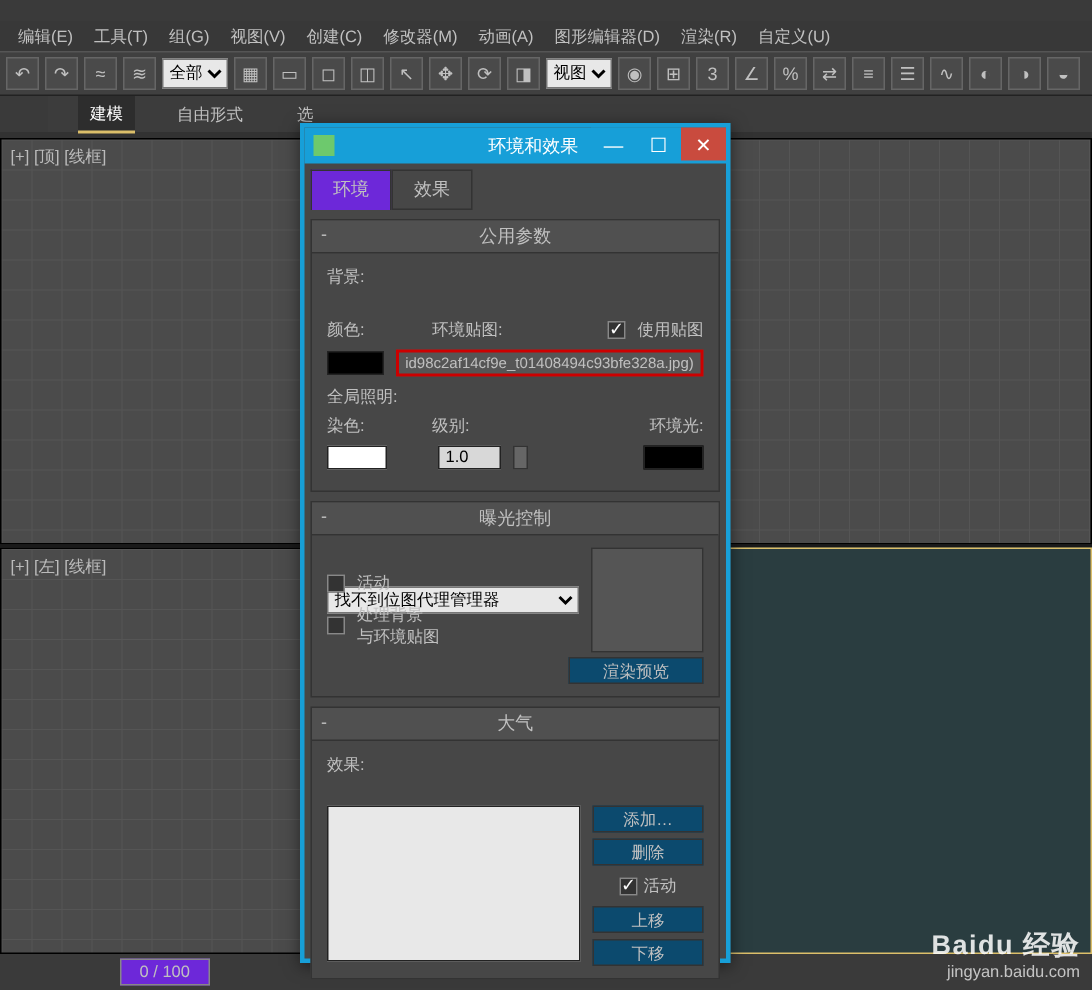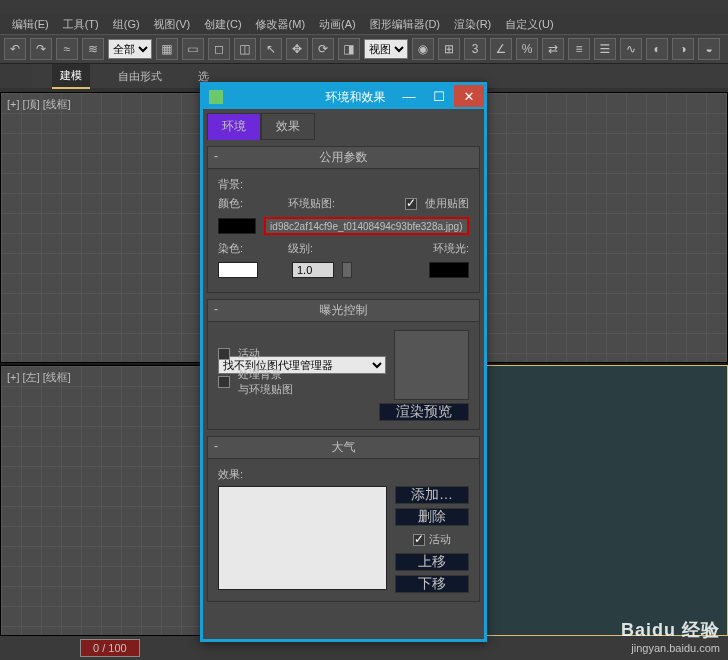--- a/index.html
+++ b/index.html
@@ -23,21 +23,21 @@
 
 .vgrid { position:absolute; top:92px; left:0; right:0; bottom:24px; display:grid; grid-template-columns:1fr 1fr; grid-template-rows:1fr 1fr; gap:2px; background:#1a1a1a; }
 .vport { position:relative; background:#4b4b4b; background-image:linear-gradient(#555 1px,transparent 1px),linear-gradient(90deg,#555 1px,transparent 1px); background-size:20px 20px; border:1px solid #000; }
 .vport.active { border:1px solid #dcbf6a; }
 .vlabel { position:absolute; top:4px; left:6px; font-size:11px; color:#bbb; }
 .axisgizmo { position:absolute; bottom:10px; left:10px; width:40px; height:40px; }
 .axisgizmo::before, .axisgizmo::after, .axisgizmo span { position:absolute; }
 
 
 .timeslider { position:absolute; bottom:0; left:0; right:0; height:24px; background:#3a3a3a; display:flex; align-items:center; }
-.timeslider .frame { margin-left:80px; padding:2px 12px; background:#7f1d1d; border:1px solid #888; font-size:11px; }
+.timeslider .frame { margin-left:80px; padding:2px 12px; background:#6d28d9; border:1px solid #888; font-size:11px; }
 
 
 .dialog { position:absolute; top:82px; left:200px; width:287px; height:560px; background:#474747; border:3px solid #179fd8; box-shadow:0 2px 10px rgba(0,0,0,.5); }
 .titlebar { height:24px; background:#179fd8; display:flex; align-items:center; padding-left:6px; position:relative; }
 .titlebar .ttxt { flex:1; text-align:center; color:#fff; font-size:12px; }
 .winbtns { position:absolute; right:0; top:0; display:flex; }
 .winbtn { width:30px; height:22px; display:flex; align-items:center; justify-content:center; font-size:13px; color:#fff; }
 .winbtn.close { background:#c94b3e; }
 .winbtn.min, .winbtn.max { background:#179fd8; }
 
@@ -58,21 +58,21 @@
 .spinner { width:42px; height:16px; background:#d8d8d8; color:#000; display:inline-flex; align-items:center; padding:0 4px; font-size:11px; border:1px solid #222; }
 .spinbtn { width:10px; height:16px; background:#666; border:1px solid #333; }
 
 .mapbtn { width:215px; height:18px; background:#555; border:2px solid #c00; font-size:10px; padding:0 4px; display:flex; align-items:center; overflow:hidden; }
 
 .ddl { width:190px; height:18px; background:#e8e8e8; color:#000; font-size:11px; }
 .cb { appearance:none; width:12px; height:12px; border:1px solid #888; background:#333; display:inline-block; position:relative; vertical-align:middle; }
 .cb.checked::after { content:"✓"; position:absolute; top:-3px; left:0; color:#fff; font-size:12px; }
 
 .preview { width:85px; height:70px; background:#555; border:1px solid #333; }
-.wbtn { width:74px; height:18px; background:#0f172a; border:1px solid #333; display:flex; align-items:center; justify-content:center; font-size:14px; }
+.wbtn { width:74px; height:18px; background:#0c4a6e; border:1px solid #333; display:flex; align-items:center; justify-content:center; font-size:11px; }
 
 .listbox { width:190px; height:104px; background:#e8e8e8; border:1px solid #222; }
 .sidecol { display:flex; flex-direction:column; gap:4px; align-items:center; }
 
 .nameinput { width:200px; height:16px; background:#888; border:1px solid #333; }
 
 
 .watermark { position:absolute; right:8px; bottom:6px; text-align:right; color:#fff; opacity:.85; }
 .watermark .big { font-size:18px; font-weight:bold; letter-spacing:1px; }
 .watermark .sm { font-size:11px; color:#ddd; }
@@ -168,32 +168,33 @@
       <div class="dtab active">环境</div>
       <div class="dtab">效果</div>
     </div>
 
     <div class="rollup">
       <div class="rolltitle">
         <span class="collapse">-</span>
         <span>公用参数</span>
       </div>
       <div class="rollbody">
-        <div style="margin-bottom:4px">背景:</div>
+        <div style="margin-bottom:20px">背景:</div>
         <div class="fieldrow">
           <label>颜色:</label>
           <span style="margin-left:28px">环境贴图:</span>
           <span style="flex:1"></span>
           <span class="cb checked"></span>
           <span>使用贴图</span>
         </div>
         <div class="fieldrow">
           <span class="swatch"></span>
           <div class="mapbtn">id98c2af14cf9e_t01408494c93bfe328a.jpg)</div>
         </div>
+        <div style="margin:6px 0 4px">全局照明:</div>
         <div class="fieldrow">
           <label>染色:</label>
           <span style="margin-left:28px">级别:</span>
           <span style="flex:1"></span>
           <span>环境光:</span>
         </div>
         <div class="fieldrow">
           <span class="swatch white"></span>
           <span style="width:18px"></span>
           <span class="spinner">1.0</span>
@@ -230,21 +231,21 @@
         </div>
       </div>
     </div>
 
     <div class="rollup">
       <div class="rolltitle">
         <span class="collapse">-</span>
         <span>大气</span>
       </div>
       <div class="rollbody">
-        <div style="margin-bottom:4px">效果:</div>
+        <div style="margin-bottom:20px">效果:</div>
         <div style="display:flex;gap:8px">
           <div class="listbox"></div>
           <div class="sidecol">
             <div class="wbtn">添加…</div>
             <div class="wbtn">删除</div>
             <div style="display:flex;align-items:center;gap:4px;margin:2px 0">
               <span class="cb checked"></span>
               <span>活动</span>
             </div>
             <div class="wbtn">上移</div>

